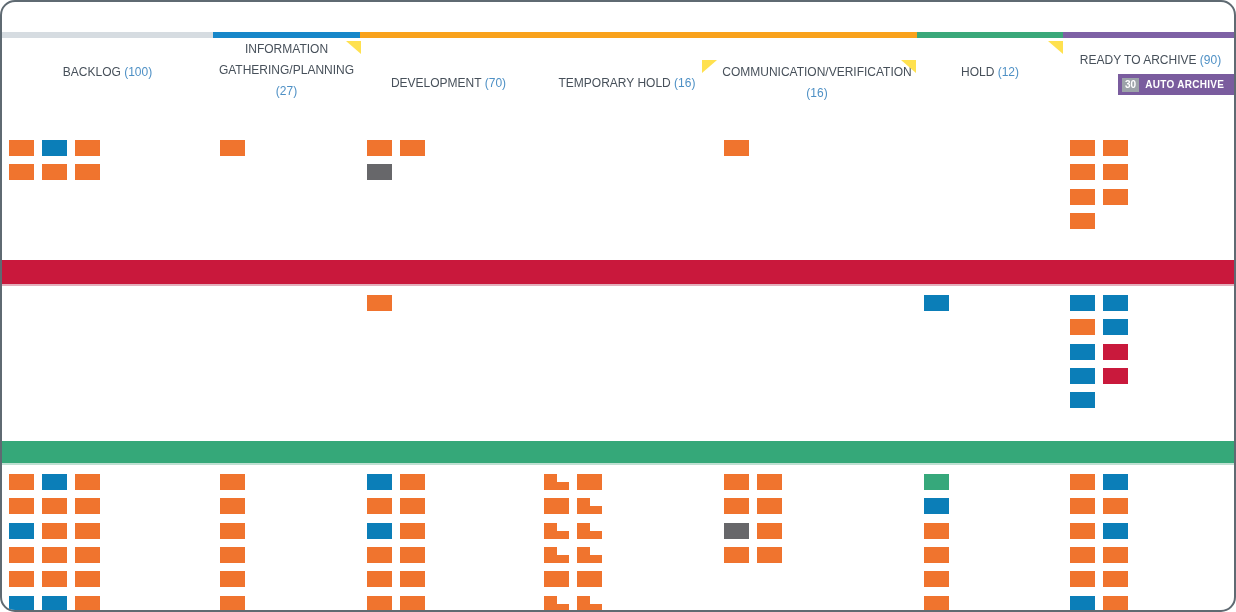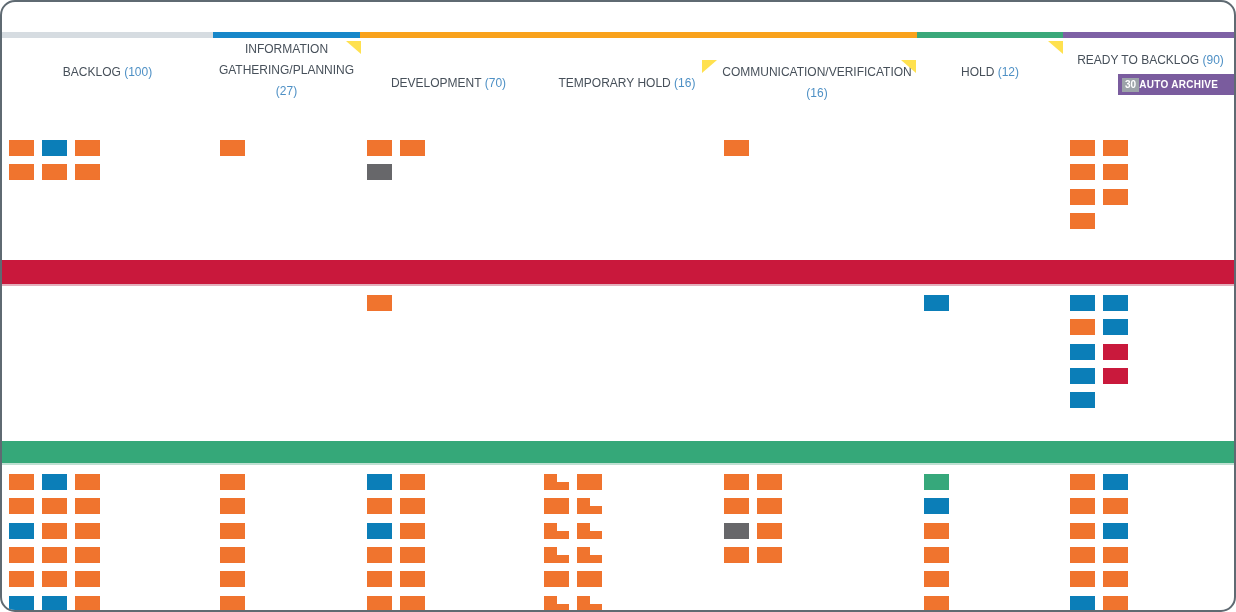--- a/index.html
+++ b/index.html
@@ -23,21 +23,21 @@
   .warning{position:absolute;width:15px;height:13px;}
   .band{position:absolute;left:0;width:100%;box-sizing:border-box;}
   .band.red-band{border-bottom:2px solid #E3AFBC;}
   .band.green-band{border-bottom:2px solid #BFE0D2;}
   .card{position:absolute;width:25px;height:16px;box-sizing:border-box;border:1px solid;}
   .card.notch::after{
     content:"";position:absolute;top:-1px;right:-1px;width:12px;height:8px;background:#fff;
   }
   .auto-archive{
     position:absolute;top:72px;height:21px;display:flex;align-items:center;
-    gap:0;padding:0 8px 0 4px;box-sizing:border-box;
+    gap:6px;padding:0 8px 0 4px;box-sizing:border-box;
   }
   .auto-archive .days{
     font-size:10px;font-weight:bold;color:#fff;padding:2px 3px;line-height:10px;
   }
   .auto-archive .aa-label{
     font-size:10px;font-weight:bold;color:#fff;letter-spacing:.3px;white-space:nowrap;
   }
 </style>
 </head>
 <body>
@@ -53,21 +53,21 @@
       <div class="strip-seg" style="left: 915px; width: 146px; background: rgb(58, 168, 122);"></div>
       <div class="strip-seg" style="left: 1061px; width: 175px; background: rgb(126, 97, 165);"></div>
     </div>
   <div id="headers">
       <div class="col-header" style="left: 20.5px; top: 60px; width: 170px;"><span>BACKLOG</span><span class="count"> (100)</span></div>
       <div class="col-header" style="left: 211.5px; top: 37px; width: 146px;"><span>INFORMATION GATHERING/PLANNING</span><span class="count"> (27)</span></div>
       <div class="col-header" style="left: 361.5px; top: 71px; width: 170px;"><span>DEVELOPMENT</span><span class="count"> (70)</span></div>
       <div class="col-header" style="left: 537px; top: 71px; width: 176px;"><span>TEMPORARY HOLD</span><span class="count"> (16)</span></div>
       <div class="col-header" style="left: 717px; top: 60px; width: 196px;"><span>COMMUNICATION/VERIFICATION</span><span class="count"> (16)</span></div>
       <div class="col-header" style="left: 918px; top: 60px; width: 140px;"><span>HOLD</span><span class="count"> (12)</span></div>
-      <div class="col-header" style="left: 1061.5px; top: 48px; width: 174px;"><span>READY TO BACKLOG</span><span class="count"> (90)</span></div>
+      <div class="col-header" style="left: 1061.5px; top: 48px; width: 174px;"><span>READY TO ARCHIVE</span><span class="count"> (90)</span></div>
     </div>
 
 
   <div class="auto-archive" id="auto-archive" style="left: 1116px; right: 0px; background: rgb(122, 92, 158);">
     <span class="days" style="background: rgb(156, 163, 169);">30</span>
     <span class="aa-label">AUTO ARCHIVE</span>
   </div>
 
   <div id="warnings">
       <div class="warning" style="left: 344px; top: 38px;"><svg width="15" height="13">

